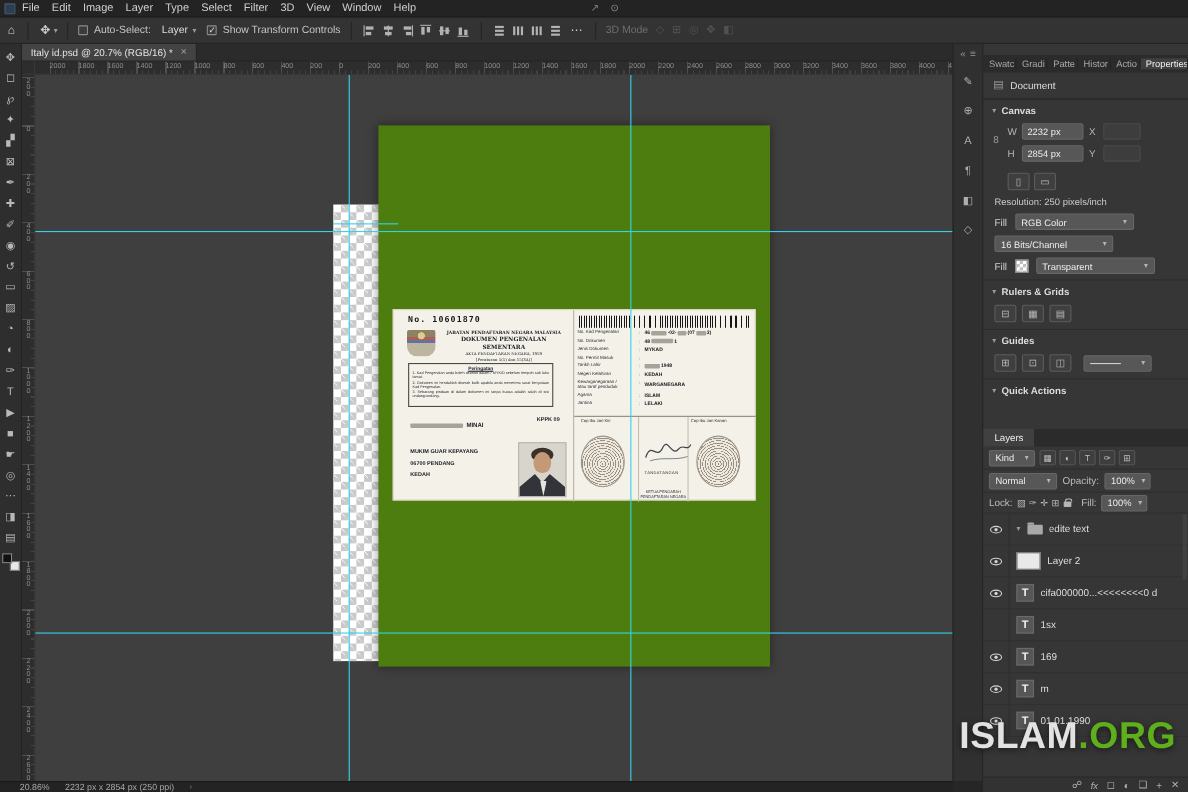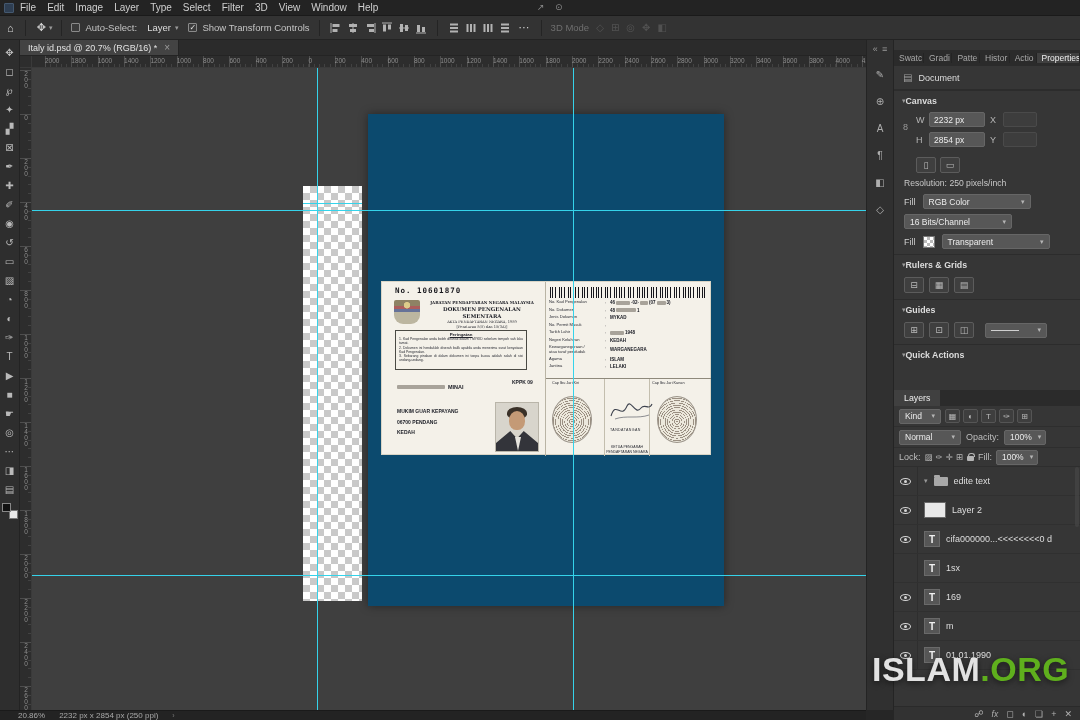--- a/index.html
+++ b/index.html
@@ -64,21 +64,21 @@
   .rlv{position:absolute;left:2px;font-size:6.5px;color:#8d8d8d;writing-mode:vertical-rl;
     text-orientation:upright;line-height:1;letter-spacing:-1px}
 
   
   .canvas{position:absolute;left:32px;top:68px;width:834px;height:642px;background:#3f3f3f;overflow:hidden}
   .checker{background:#fff;
     background-image:linear-gradient(45deg,#c9c9c9 25%,transparent 25% 75%,#c9c9c9 75%),
       linear-gradient(45deg,#c9c9c9 25%,transparent 25% 75%,#c9c9c9 75%);
     background-size:14px 14px;background-position:0 0,7px 7px}
   .checker-strip{position:absolute;left:271px;top:118px;width:59px;height:415px;z-index:1}
-  .doc{position:absolute;left:336px;top:46px;width:356px;height:492px;background:#0c4a6e;
+  .doc{position:absolute;left:312px;top:46px;width:356px;height:492px;background:#4d7c0f;
     box-shadow:0 0 9px rgba(0,0,0,.4);z-index:2}
   .guide-h{position:absolute;left:0;width:834px;height:1px;background:#35d3ea;z-index:6}
   .guide-v{position:absolute;top:0;height:642px;width:1px;background:#35d3ea;z-index:6}
   .guide-h.short{left:271px;width:59px}
 
   
   .idcard{position:absolute;left:13px;top:167px;width:330px;height:174px;background:#f4f1e9;
     border:1px solid #d9d5c6;color:#20222a;font-family:"DejaVu Serif","Liberation Serif",serif}
   .c-serial{position:absolute;left:13px;top:4px;font-family:"DejaVu Sans Mono",monospace;
     font-weight:bold;font-size:7.5px;letter-spacing:1px;color:#17171c}
@@ -143,21 +143,21 @@
   .panels{position:absolute;left:894px;top:40px;width:186px;height:680px;background:#363636}
   .ptabs{position:absolute;left:0;top:10px;width:186px;height:16px;background:#2b2b2b;
     display:flex;align-items:center;font-size:8.5px;color:#a8a8a8}
   .ptab{padding:0 5px;display:flex;align-items:center;border-right:1px solid #242424;
     white-space:nowrap;overflow:hidden;max-width:30px}
   .ptab.active{background:#404040;color:#f0f0f0;max-width:none}
   .prop{position:absolute;left:0;top:26px;width:186px;height:324px;font-size:9px;color:#cfcfcf}
   .prop-doc-row{display:flex;align-items:center;gap:6px;height:24px;padding-left:9px;
     border-bottom:1px solid #2c2c2c;color:#dedede}
   .doc-ico{color:#9f9f9f;font-size:10px}
-  .sec-h{display:flex;align-items:center;height:20px;padding-left:8px;
+  .sec-h{display:flex;align-items:center;gap:5px;height:20px;padding-left:8px;
     border-top:1px solid #2c2c2c;color:#dcdcdc;font-weight:bold;font-size:8.8px}
   .sec-h:first-of-type{border-top:none}
   .caret{color:#9a9a9a;font-size:7px}
   .wh-grid{position:relative;padding:2px 0 2px 22px}
   .chain{position:absolute;left:9px;top:12px;color:#9a9a9a;font-size:9px}
   .wh-row{display:flex;align-items:center;gap:5px;margin-bottom:5px}
   .wh-lab{width:8px;color:#b5b5b5}
   .input{background:#575757;color:#ececec;border:1px solid #666;border-radius:2px;
     height:15px;display:flex;align-items:center;padding:0 4px;font-size:8.5px}
   .input.w56{width:56px}
@@ -720,21 +720,21 @@
       </div>
       <div class="llock">
         <span>Lock:</span>
         <span id="lockIcons" class="ico-group">
             <span class="lk-ico">▨</span>
             <span class="lk-ico">✑</span>
             <span class="lk-ico">✛</span>
             <span class="lk-ico">⊞</span>
           </span>
         <span class="padlock"></span>
-        <span style="margin-left:0">Fill:</span>
+        <span style="margin-left:5px">Fill:</span>
         <span class="select sel-op">100%</span>
       </div>
       <div class="lrows" id="lrows">
         <span class="lscroll"></span>
       <div class="lrow">
             <div class="eyebox">
               <div class="eye"></div>
             </div>
             <div class="lbody">
               <span class="caret">▾</span>

